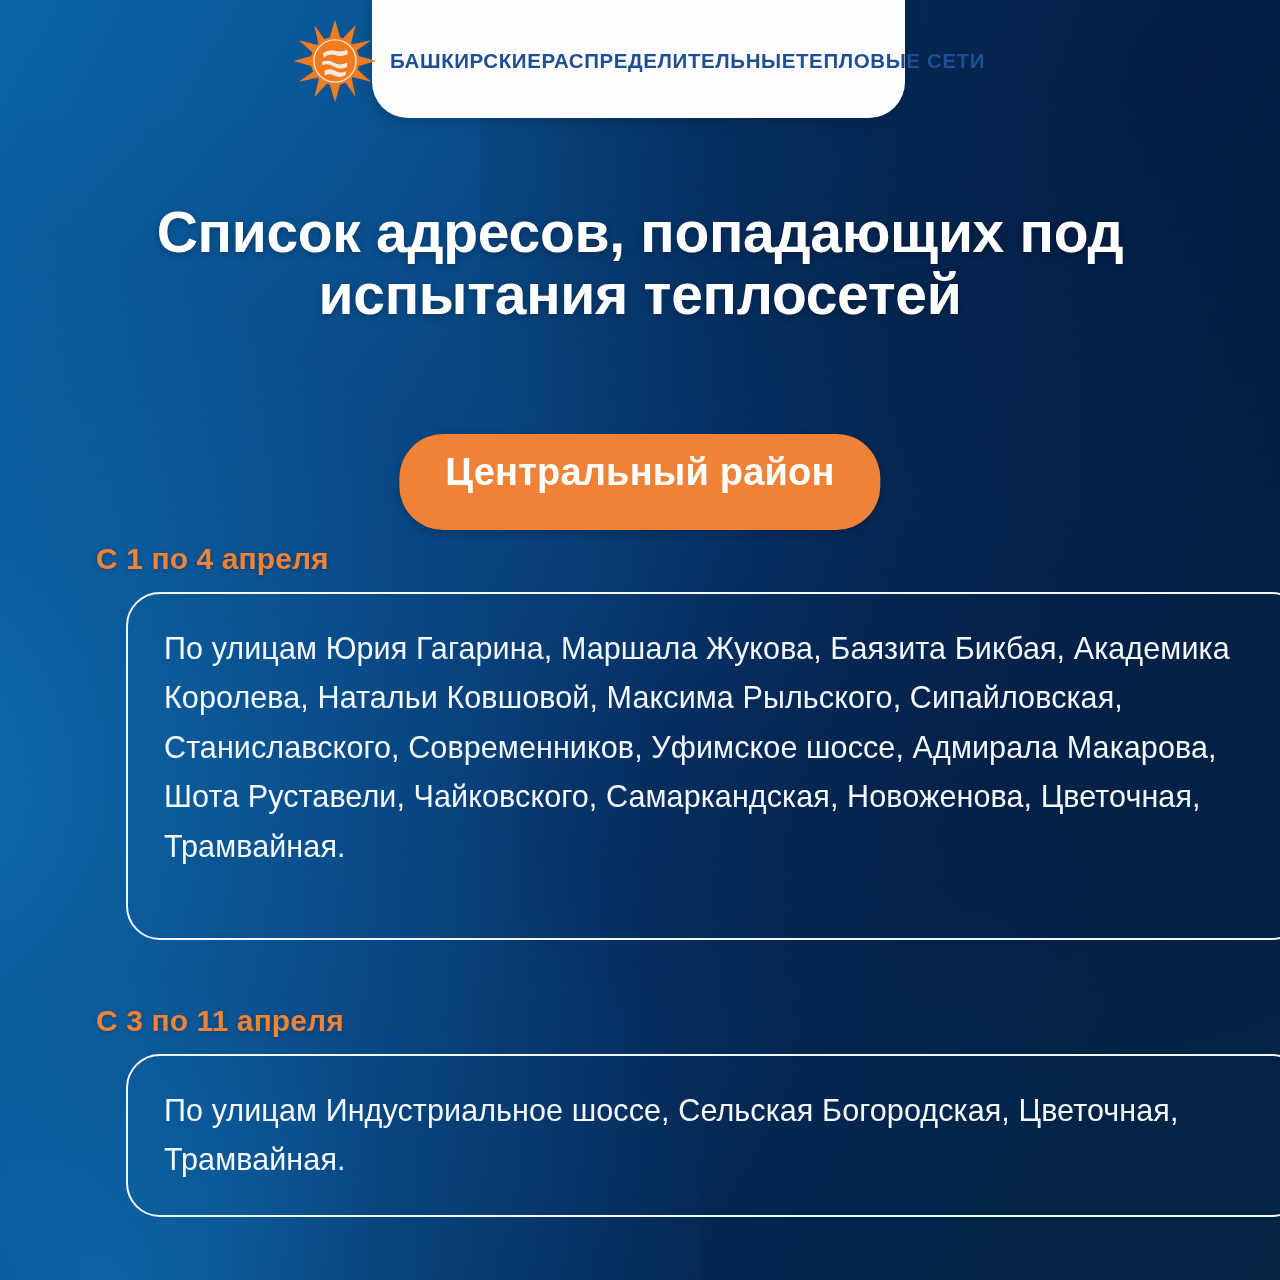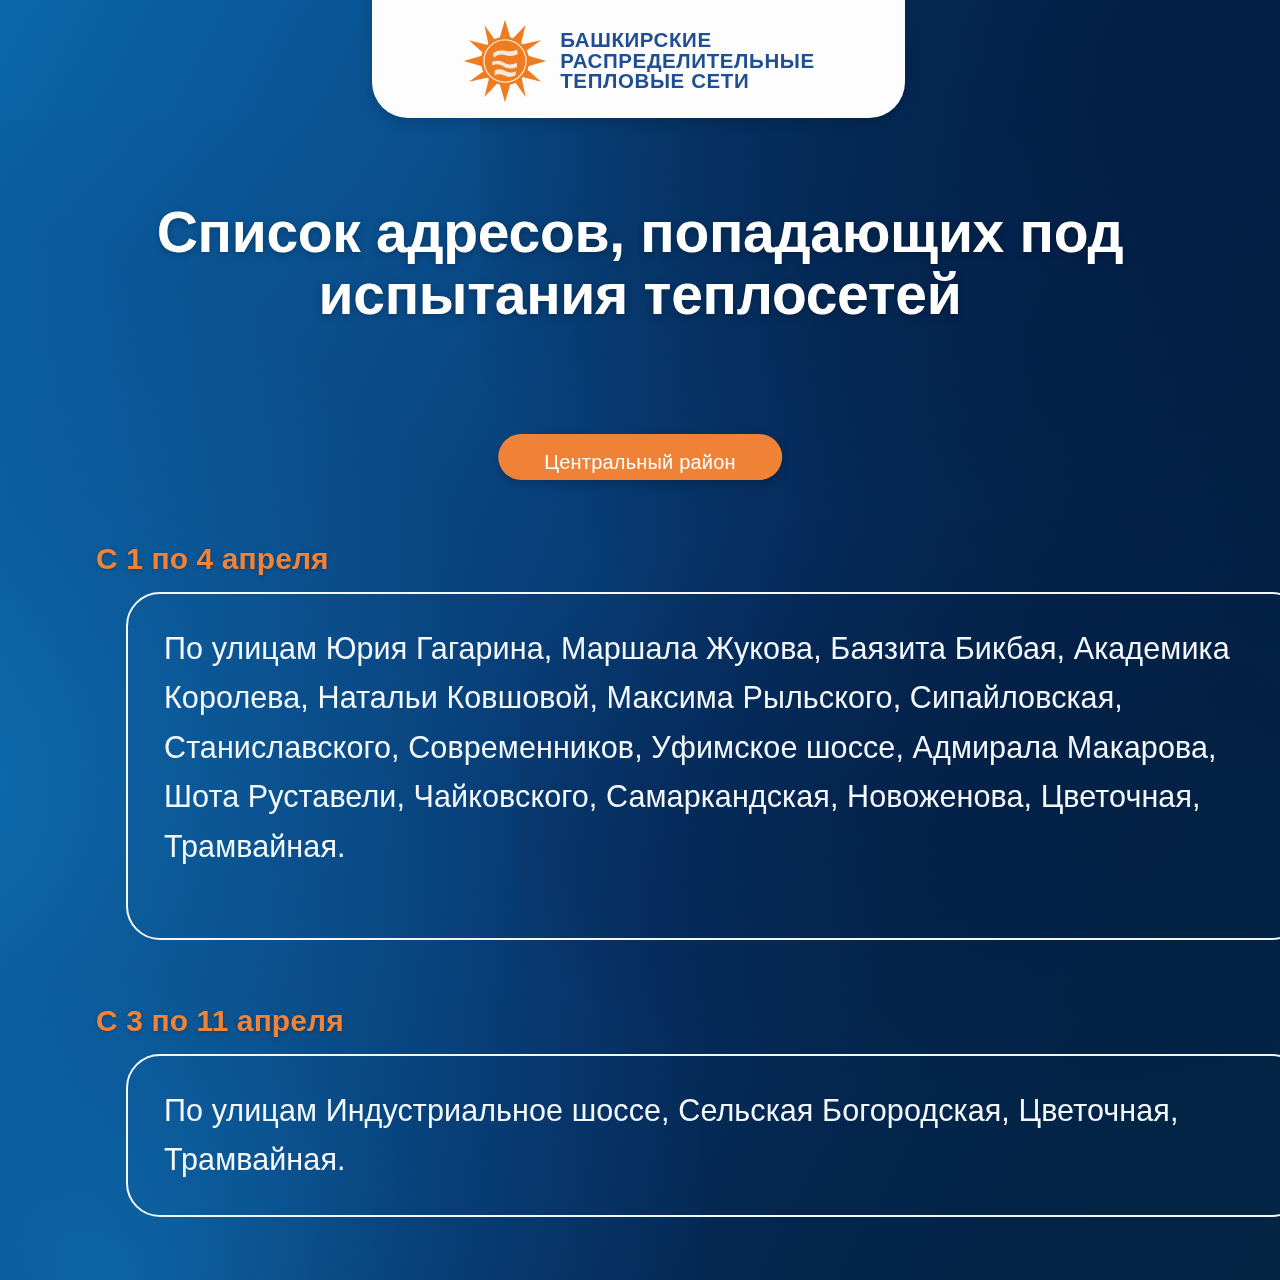--- a/index.html
+++ b/index.html
@@ -83,21 +83,21 @@
     align-items:center;
     gap:12px;
     padding-bottom:6px;
   }
   .sun-mark {
     width:86px; height:86px;
     flex:0 0 86px;
     position:relative;
   }
   .logo-words {
-    display:flex; flex-direction:column;
+    display:flex; flex-direction:row;
     line-height:1.02;
   }
   .logo-words span {
     font-family:"Liberation Sans Narrow","Liberation Sans", sans-serif;
     font-weight:bold;
     font-size:20.5px;
     letter-spacing:0.6px;
     color:#1e4f92;
     white-space:nowrap;
   }
@@ -117,24 +117,24 @@
     margin-top:16px;
   }
 
   
   .district-pill {
     position:absolute;
     left:50%; transform:translateX(-50%);
     top:434px;
     background:#ef8236;
     color:#ffffff;
-    font-weight:normal;
-    font-size:20px;
+    font-weight:bold;
+    font-size:38px;
     letter-spacing:0.2px;
-    padding:17px 46px 6px;
+    padding:17px 46px 36px;
     border-radius:44px;
     box-shadow:0 3px 10px rgba(0,0,0,0.22);
     white-space:nowrap;
   }
 
   
   .period {
     position:absolute;
     left:78px;
     width:1228px;

